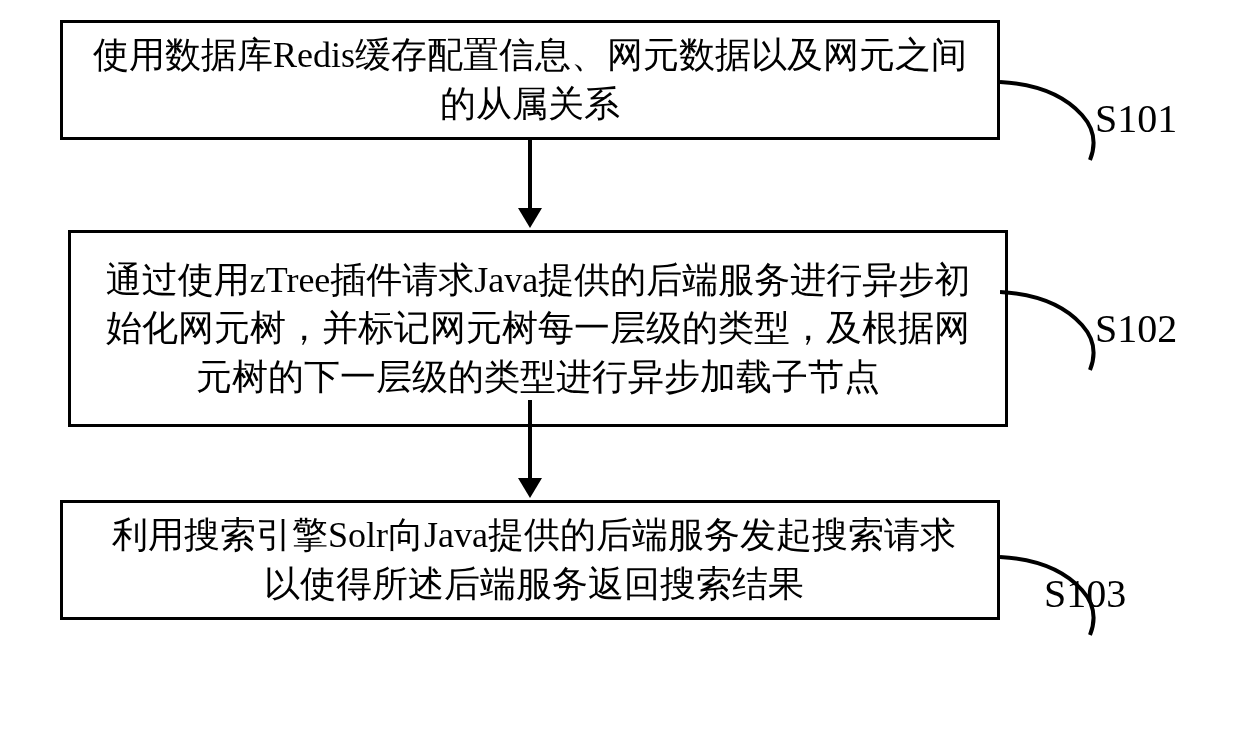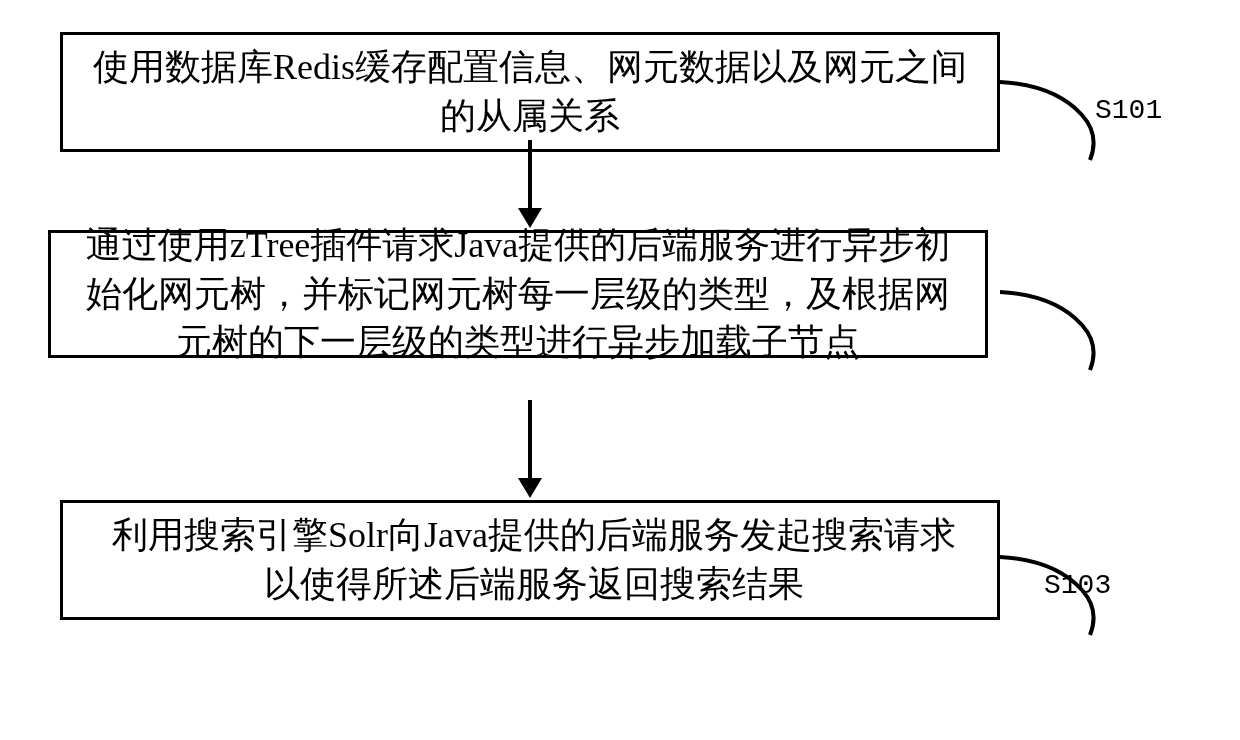--- a/index.html
+++ b/index.html
@@ -23,22 +23,22 @@
     align-items: center;
     justify-content: center;
     padding: 12px 28px;
     text-align: center;
     font-size: 36px;
     line-height: 1.35;
     background: #fff;
   }
   .step-label {
     position: absolute;
-    font-size: 28px;
-    font-family: Liberation Mono, monospace;
+    font-size: 40px;
+    font-family: Liberation Serif, serif;
   }
   .swoosh {
     position: absolute;
   }
   .arrow-line {
     position: absolute;
     width: 4px;
     background: #000;
     left: 50%;
     transform: translateX(-50%);
@@ -52,22 +52,22 @@
     border-left: 12px solid transparent;
     border-right: 12px solid transparent;
     border-top: 20px solid #000;
   }
   .arrow-wrap {
     position: absolute;
     width: 0;
   }
 
   
-  #box1 { left: 60px;  top: 20px;  width: 940px; height: 120px; margin-top: 12px; }
-  #box2 { left: 48px;  top: 230px; width: 940px; height: 128px; }
+  #box1 { left: 60px;  top: 20px;  width: 940px; height: 120px; }
+  #box2 { left: 68px;  top: 230px; width: 940px; height: 197px; }
   #box3 { left: 60px;  top: 500px; width: 940px; height: 120px; padding-left: 36px; }
 
   #arrow1 { left: 530px; top: 140px; height: 90px; }
   #arrow1 .arrow-line { top: 0; height: 70px; }
   #arrow1 .arrow-head { top: 68px; }
 
   #arrow2 { left: 530px; top: 400px; height: 100px; }
   #arrow2 .arrow-line { top: 0; height: 80px; }
   #arrow2 .arrow-head { top: 78px; }
 
@@ -96,20 +96,21 @@
     <div class="arrow-line"></div>
     <div class="arrow-head"></div>
   </div>
 
   <div id="box2" class="step-box">
     <span>通过使用zTree插件请求Java提供的后端服务进行异步初始化网元树，并标记网元树每一层级的类型，及根据网元树的下一层级的类型进行异步加载子节点</span>
   </div>
   <svg id="sw2" class="swoosh" width="100" height="85">
     <path d="M 0 2 Q 55 5 82 35 Q 100 55 90 80" stroke="#000" stroke-width="4" fill="none"></path>
   </svg>
+  <div id="label2" class="step-label">S102</div>
 
   <div id="arrow2" class="arrow-wrap">
     <div class="arrow-line"></div>
     <div class="arrow-head"></div>
   </div>
 
   <div id="box3" class="step-box">
     <span>利用搜索引擎Solr向Java提供的后端服务发起搜索请求以使得所述后端服务返回搜索结果</span>
   </div>
   <svg id="sw3" class="swoosh" width="100" height="85">

